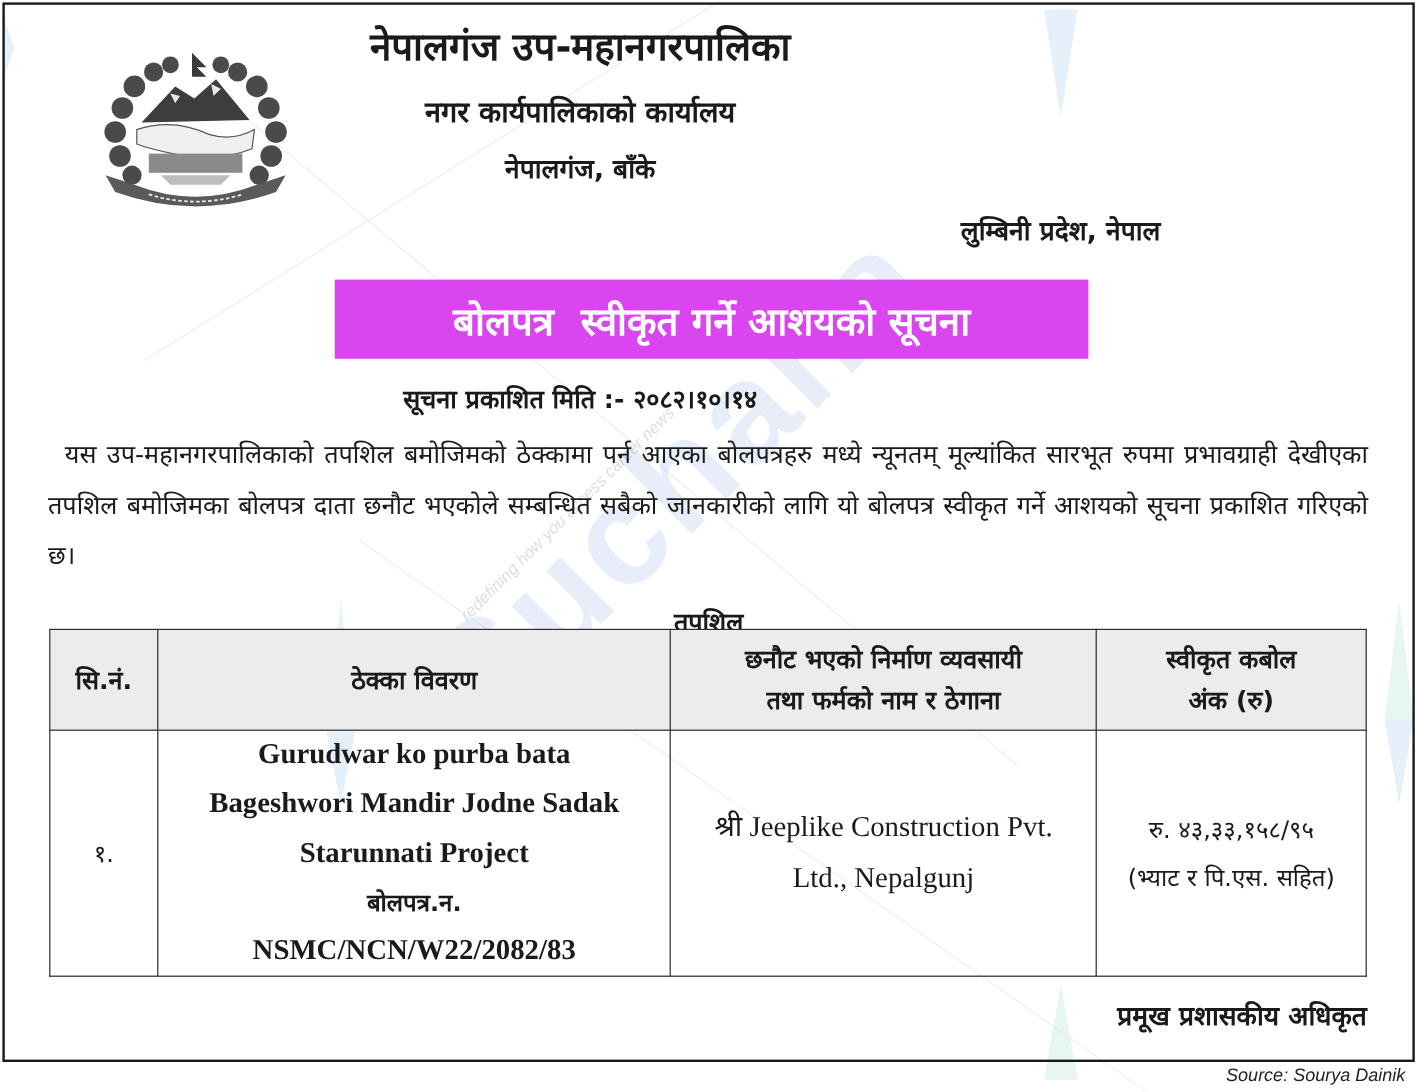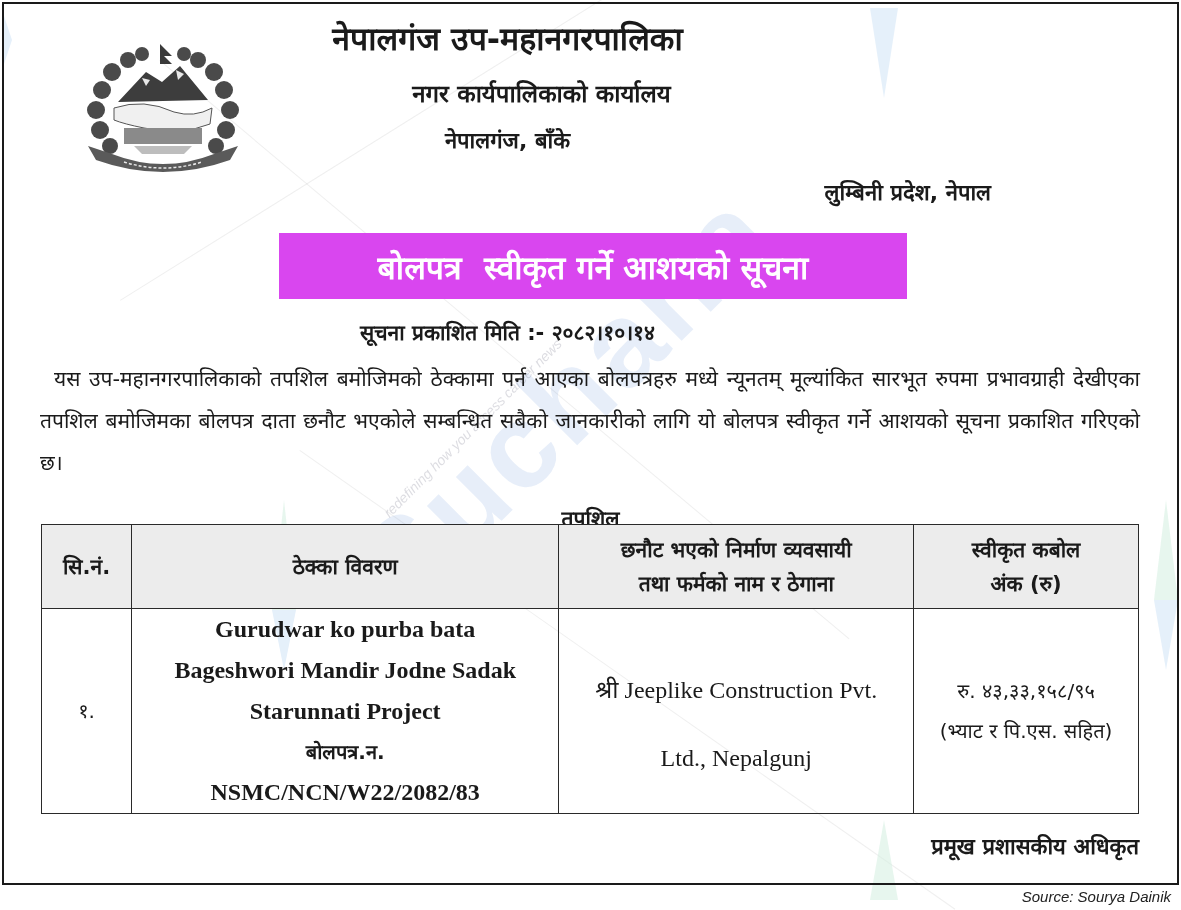--- a/index.html
+++ b/index.html
@@ -22,23 +22,23 @@
     .wm-sub {
       position: absolute; left: 350px; top: 420px; transform: rotate(-45deg);
       font-family: "Liberation Sans", sans-serif; font-style: italic; font-size: 14px;
       color: rgba(120,120,140,0.25); white-space: nowrap;
     }
     .wm-line { position: absolute; height: 1px; background: rgba(150,150,150,0.15); transform-origin: 0 0; }
 
     
     .emblem { position: absolute; left: 84px; top: 42px; width: 158px; height: 136px; }
 
-    .center { position: absolute; left: 0; width: 967px; text-align: center; padding-left: 24px; }
+    .center { position: absolute; left: 0; width: 967px; text-align: center; }
     .h-title { top: 16px; font-size: 32px; font-weight: bold; }
-    .h-office { top: 76px; font-size: 24px; font-weight: bold; margin-left: 34px; }
+    .h-office { top: 76px; font-size: 24px; font-weight: bold; }
     .h-city { top: 124px; font-size: 22px; font-weight: bold; }
     .h-province { top: 176px; font-size: 22px; font-weight: bold; text-align: right; }
 
     .banner {
       position: absolute; left: 279px; top: 233px; width: 628px; height: 66px;
       background: #d946ef; color: #ffffff; font-size: 32px; font-weight: bold;
       display: flex; align-items: center; justify-content: center;
     }
     .pubdate { top: 318px; font-size: 21px; font-weight: bold; }
 
@@ -49,21 +49,21 @@
     .schedule-title { position: absolute; left: 0; width: 1181px; top: 488px; text-align: center; font-size: 21px; font-weight: bold; margin-top: 16px; }
 
     table.tender {
       position: absolute; left: 41px; top: 524px; width: 1098px; border-collapse: collapse;
     }
     table.tender th, table.tender td { border: 1.5px solid #2a2a2a; text-align: center; vertical-align: middle; }
     table.tender th { background: #ececec; font-size: 21px; font-weight: bold; height: 83px; line-height: 34px; padding: 0 4px; }
     table.tender td { height: 198px; padding: 0 22px; }
     .c-sn { width: 82px; } .c-desc { width: 422px; margin-top: 33px; } .c-firm { width: 352px; } .c-amt { width: 218px; }
     .serif-bold { font-family: "Liberation Serif", "DejaVu Serif", serif; font-weight: bold; font-size: 24px; line-height: 41px; }
-    .serif { font-family: "Liberation Serif", "DejaVu Serif", serif; font-size: 24px; line-height: 42px; margin-top: 26px; }
+    .serif { font-family: "Liberation Serif", "DejaVu Serif", serif; font-size: 24px; line-height: 42px; }
     .sans-md { font-size: 20px; line-height: 40px; }
     .line { display: block; }
 
     .signature { position: absolute; right: 42px; top: 830px; font-size: 22px; font-weight: bold; text-align: right; }
     .source {
       position: absolute; right: 10px; top: 888px; font-family: "Liberation Sans", sans-serif;
       font-style: italic; font-size: 15px; color: #222;
     }
   </style>
 </head>

